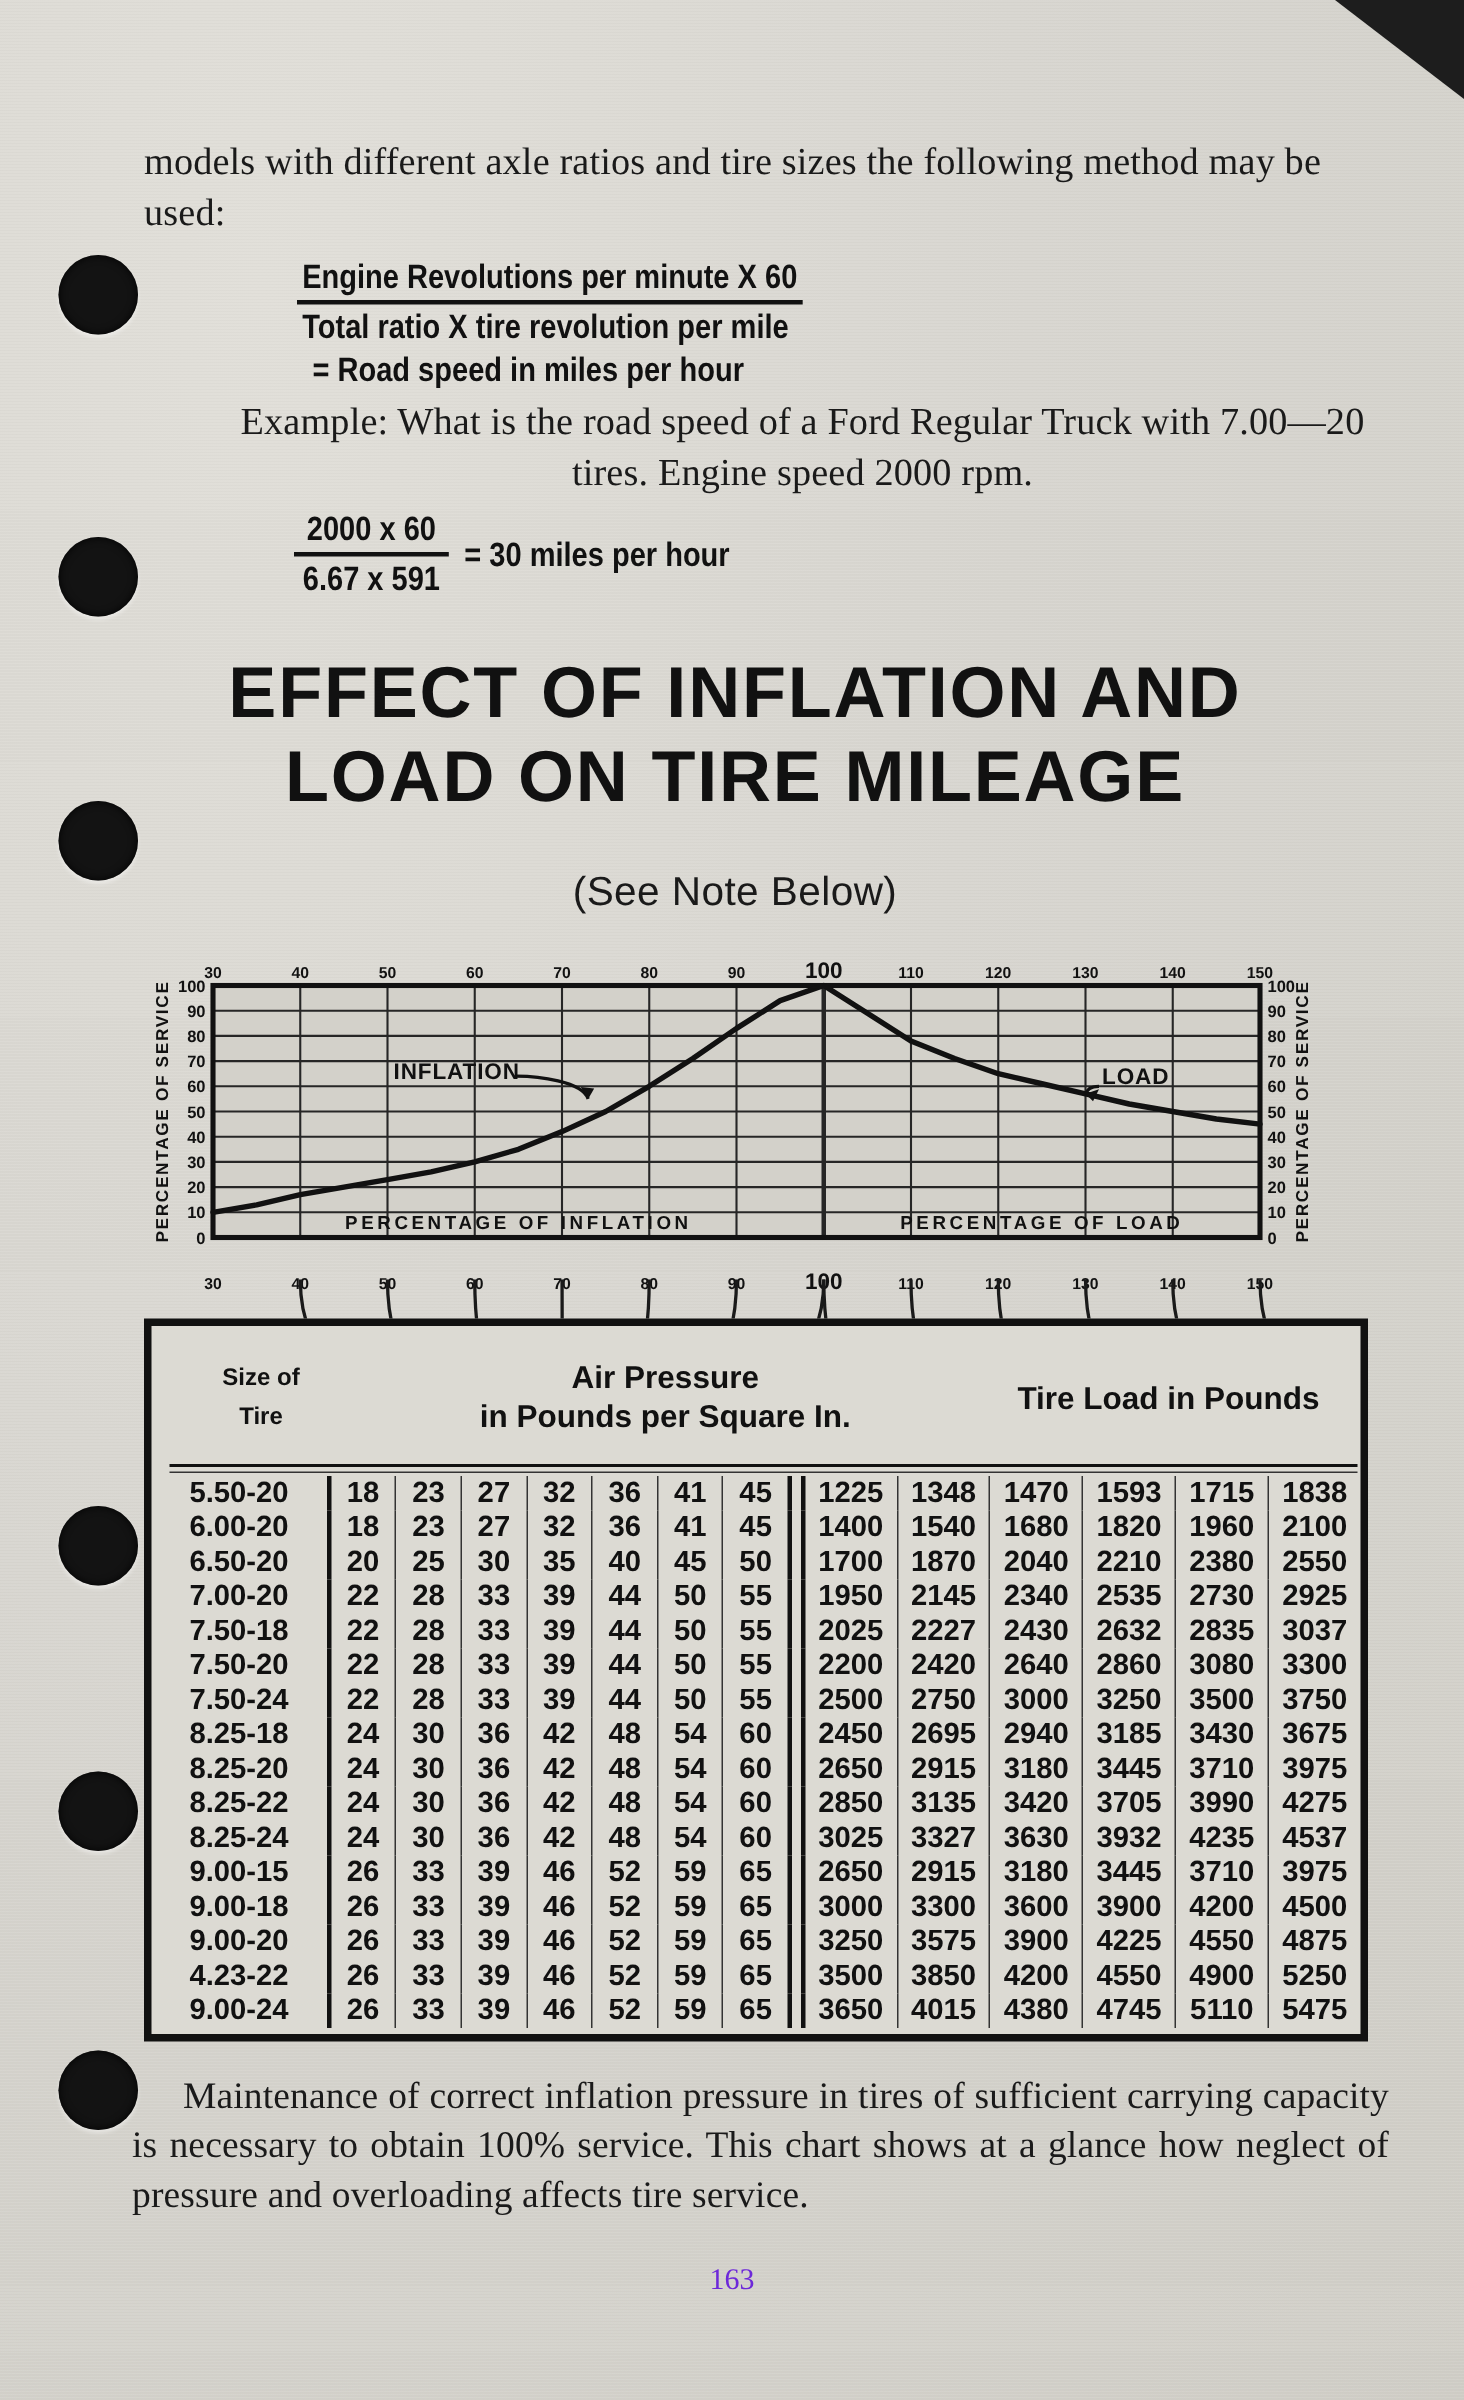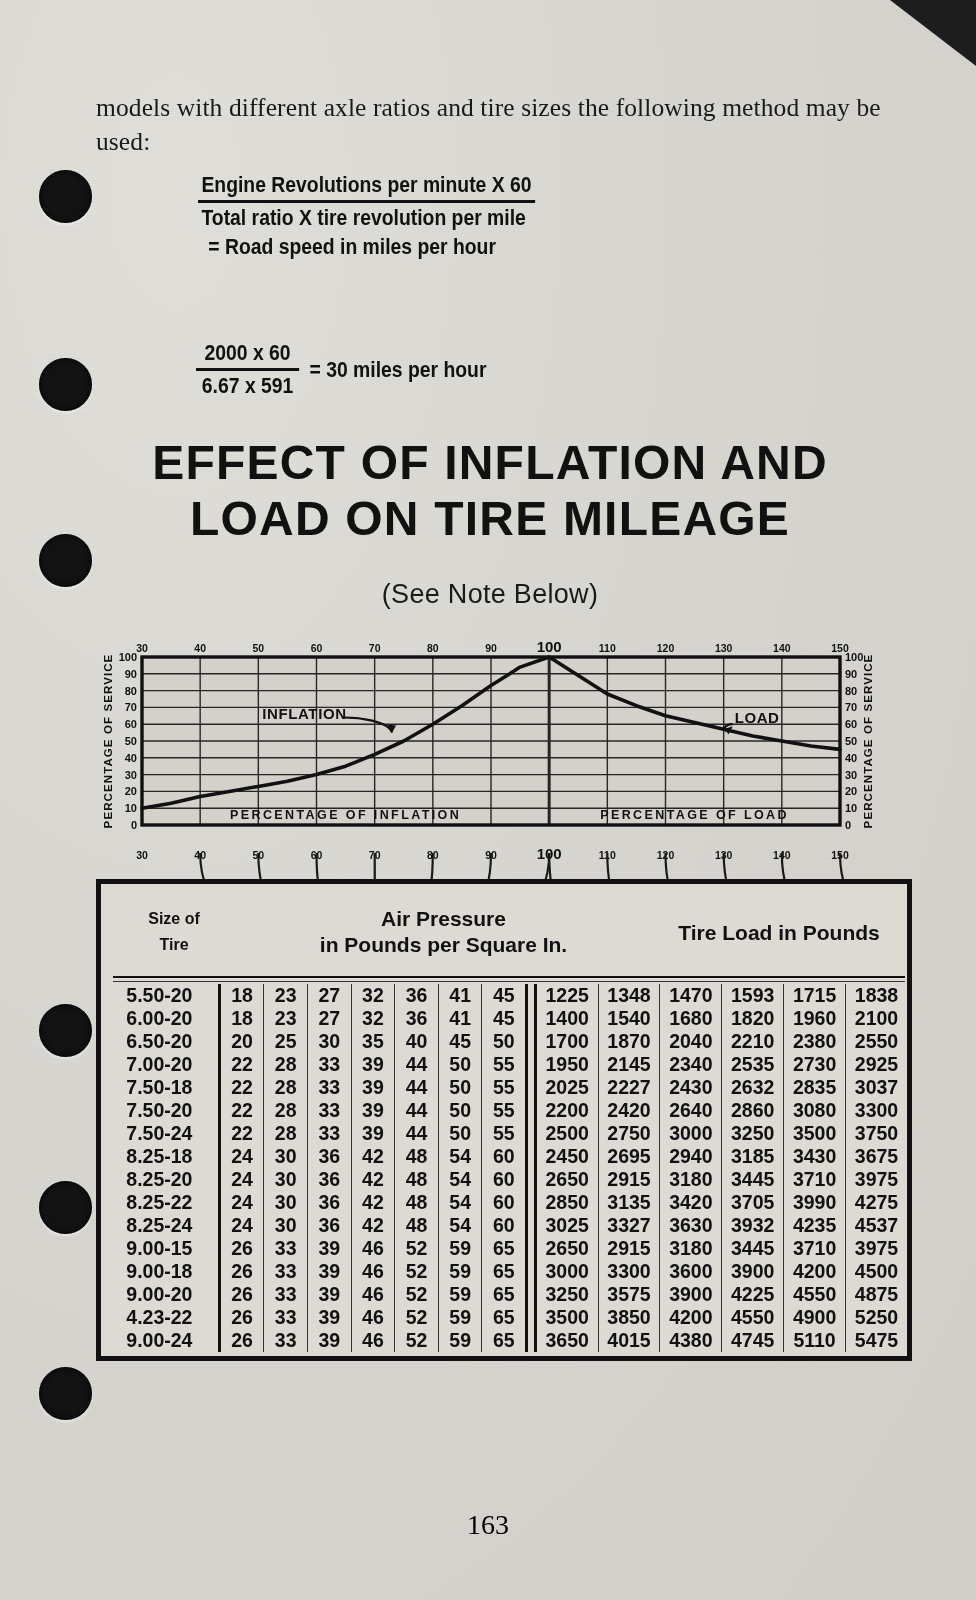--- a/index.html
+++ b/index.html
@@ -129,21 +129,21 @@
   .rule.thin{border-top:1.5px solid #333;}
 
   
   #pointers{position:absolute;left:96px;top:818px;width:820px;height:140px;pointer-events:none;}
 
   
   #note{left:88px;top:1350px;width:838px;font-size:25px;line-height:33px;text-align:justify;}
   #note .ind{display:inline-block;width:34px;}
   #pageno{
     position:absolute;left:0;top:1478px;width:976px;text-align:center;
-    font-family:"Liberation Serif",serif;font-size:28px;color:#000000;
+    font-family:"Liberation Serif",serif;font-size:20px;color:#6d28d9;
   }
 </style>
 </head>
 <body>
 
 <div id="page">
   <div id="paper"></div>
   <div class="corner-dark"></div>
 
   <div class="hole" style="top:170px"></div>
@@ -157,20 +157,21 @@
 
     <div id="intro" class="bodytext">models with different axle ratios and tire sizes the following method may be used:</div>
 
     <div id="formula1" class="formula">
       <span class="frac">
         <span class="num">Engine Revolutions per minute X 60</span>
         <span class="den">Total ratio X tire revolution per mile</span>
       </span><span class="eqrest">= Road speed in miles per hour</span>
     </div>
 
+    <div id="example" class="bodytext">Example: What is the road speed of a Ford Regular Truck with 7.00—20 tires. Engine speed 2000 rpm.</div>
 
     <div id="formula2" class="formula">
       <span class="frac">
         <span class="num">2000 x 60</span>
         <span class="den">6.67 x 591</span>
       </span><span class="eqrest">= 30 miles per hour</span>
     </div>
 
     <div id="heading">
       <div>EFFECT OF INFLATION AND</div>
@@ -584,16 +585,17 @@
                 <td class="l">4380</td>
                 <td class="l">4745</td>
                 <td class="l">5110</td>
                 <td class="l">5475</td>
               </tr>
             </tbody>
         </table>
       </div>
     </div>
 
+    <div id="note" class="bodytext"><span class="ind"></span><span>Maintenance of correct inflation pressure in tires of sufficient carrying capacity is necessary to obtain 100% service. This chart shows at a glance how neglect of pressure and overloading affects tire service.</span></div>
 
     <div id="pageno">163</div>
   </div>
 </div>
 
 </body></html>

